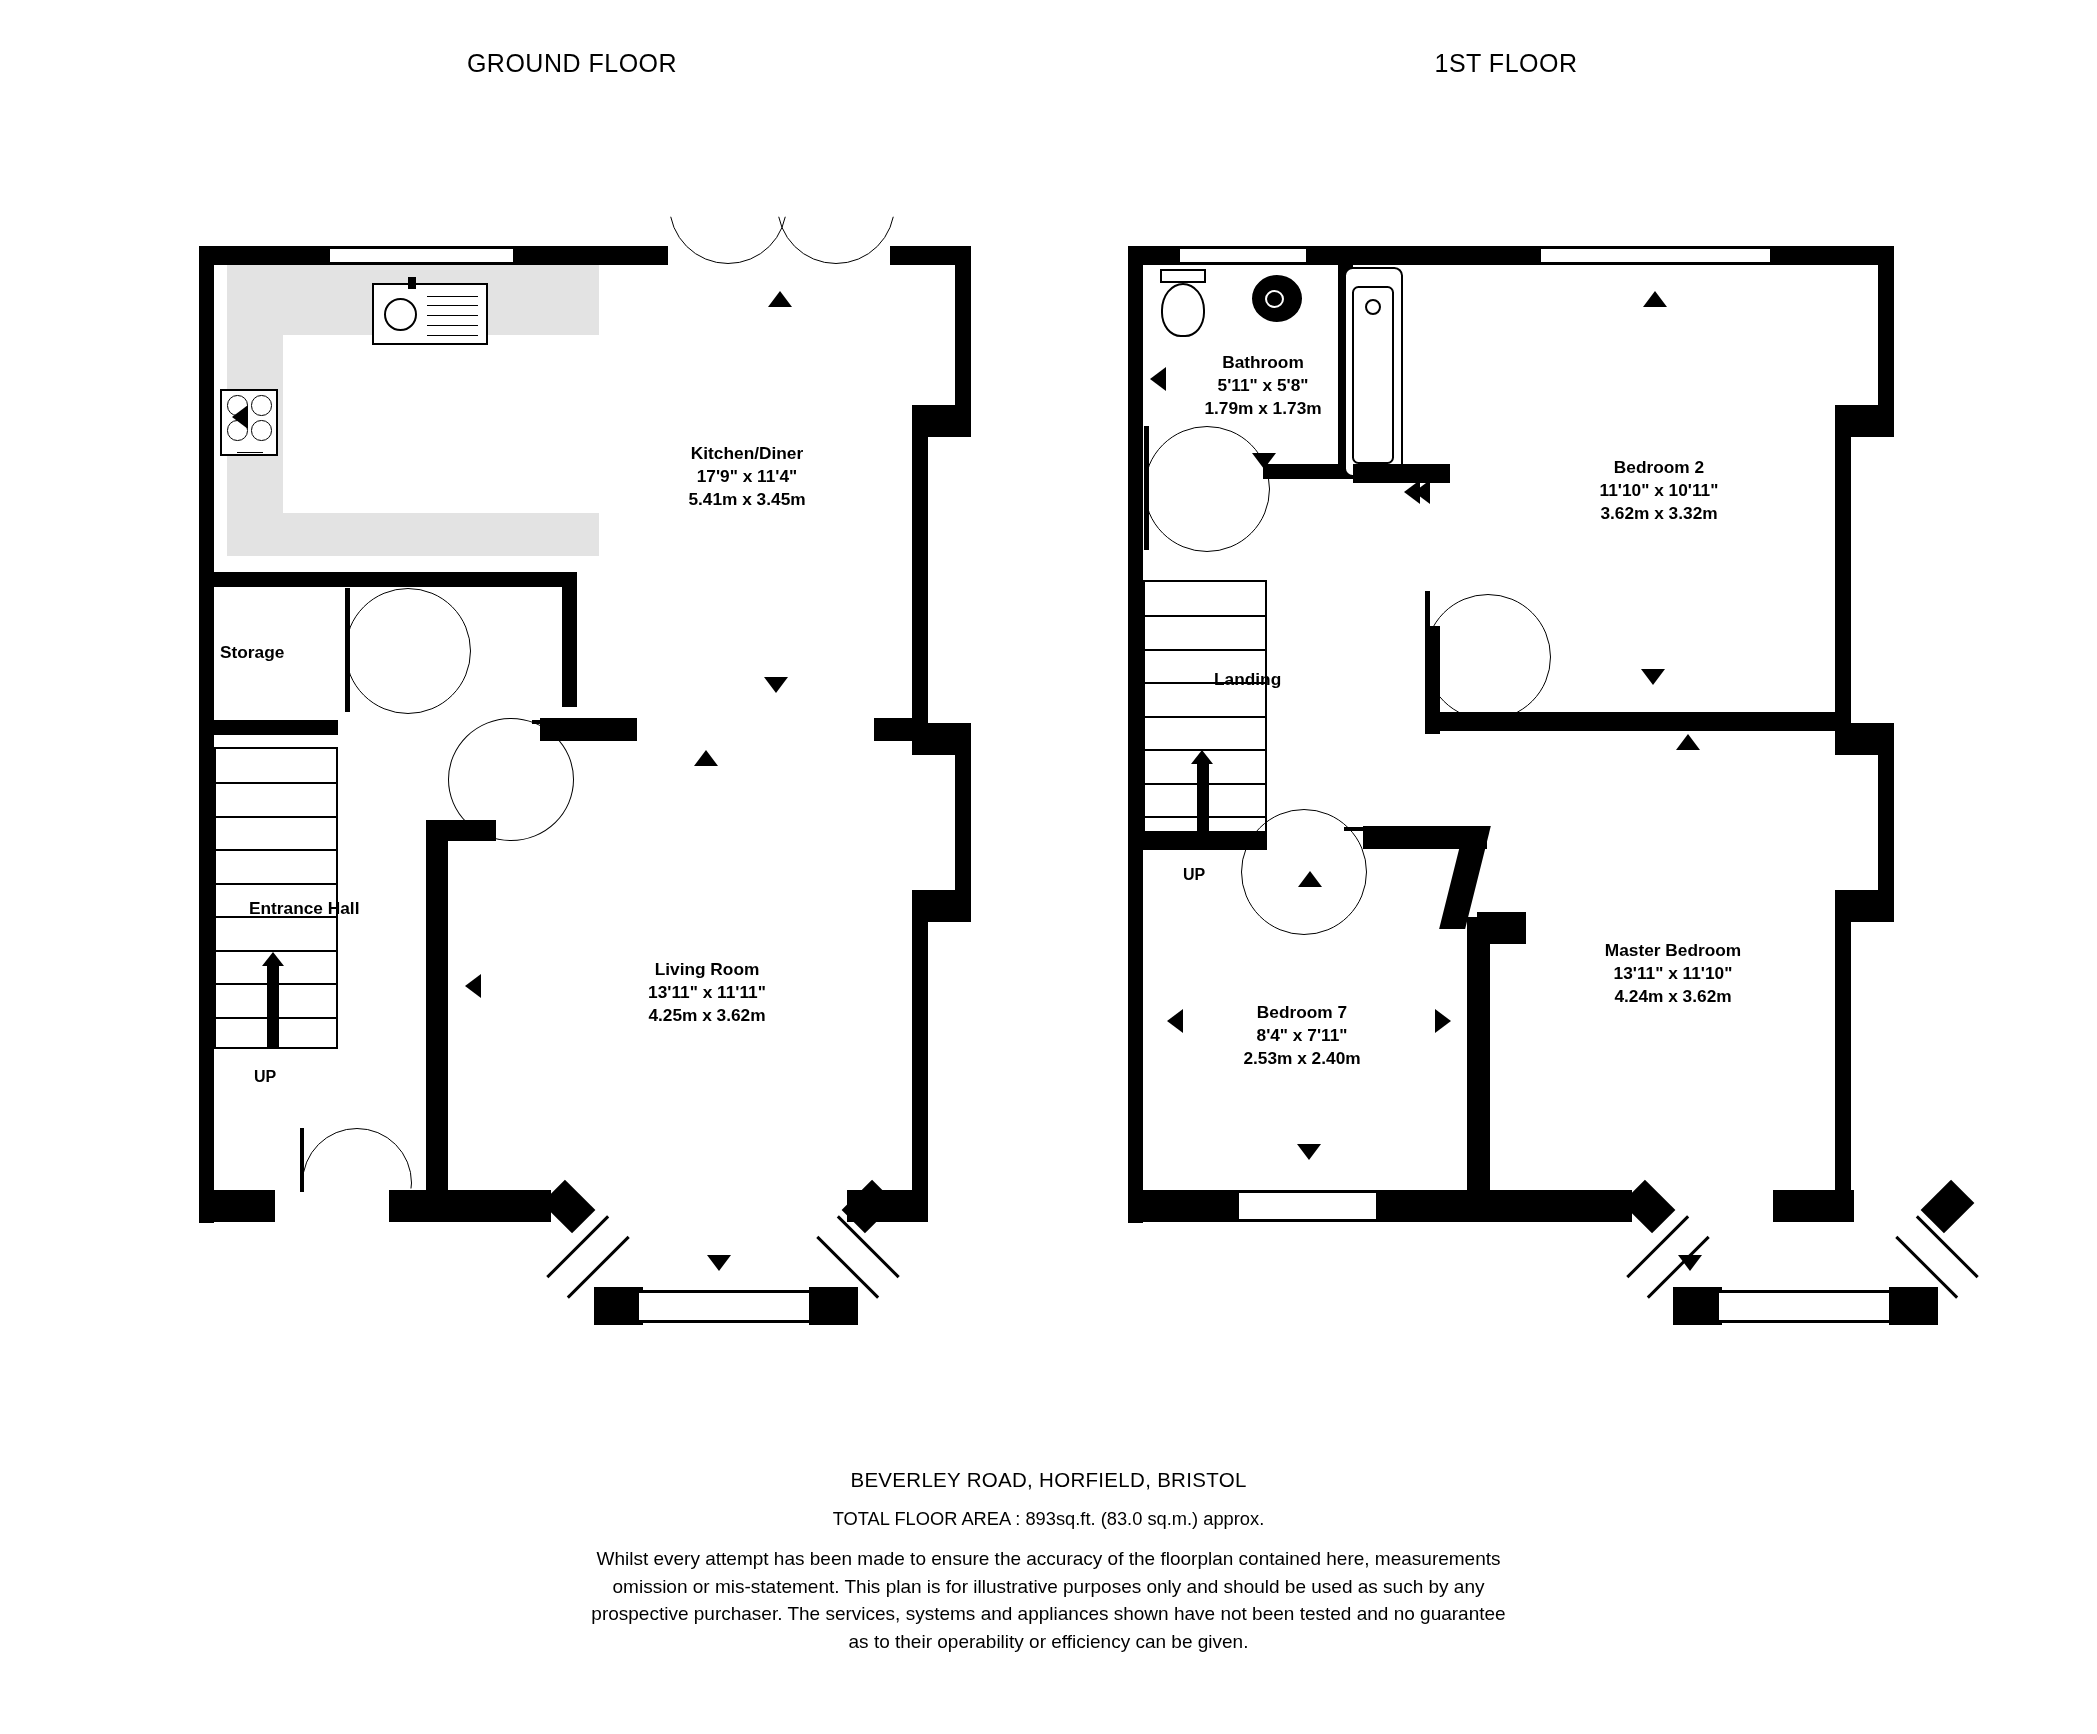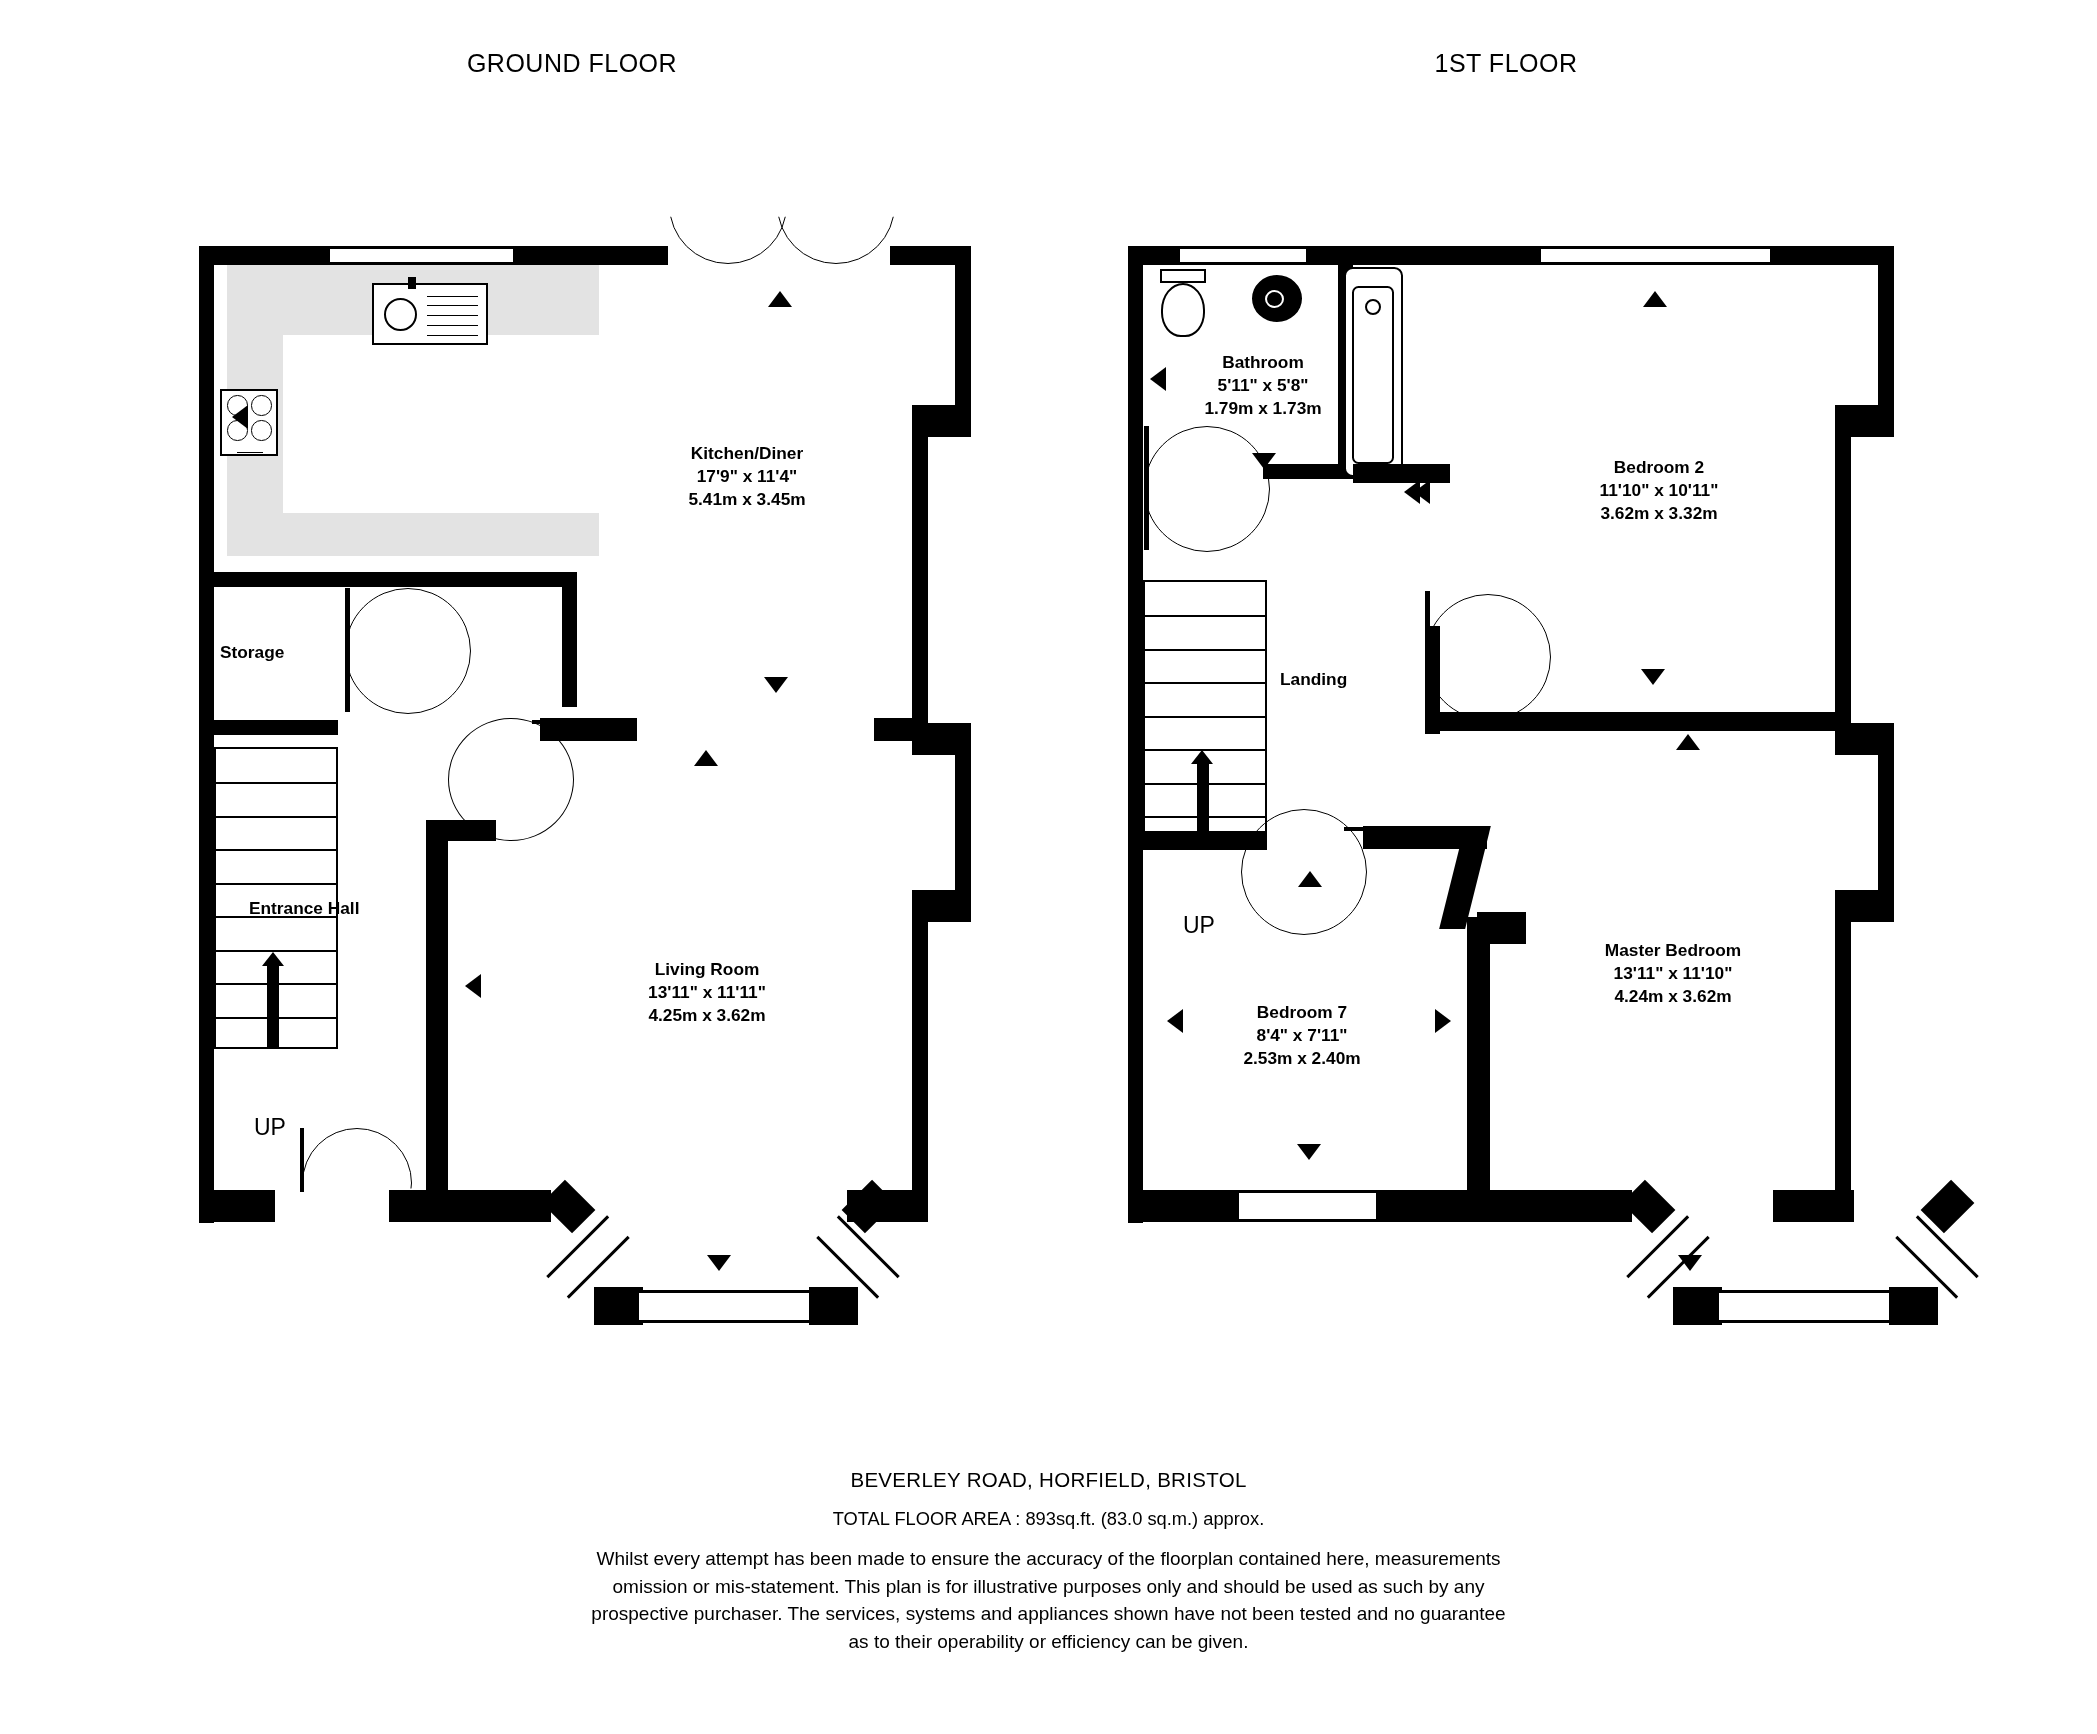--- a/index.html
+++ b/index.html
@@ -69,23 +69,22 @@
   .room-label .imp { display:block; }
   .room-label .met { display:block; }
   .plain-label {
     position: absolute;
     font-size: 17.3px;
     font-weight: bold;
     white-space: nowrap;
   }
   .up-label {
     position: absolute;
-    font-size: 23px;
-    font-weight: normal;
-    margin-top: 46px;
+    font-size: 16px;
+    font-weight: bold;
   }
   
   .stairs {
     position: absolute;
     border: 2.2px solid #000;
     box-sizing: border-box;
     background: #fff;
   }
   .stairs .tread {
     position: absolute;
@@ -396,21 +395,21 @@
       <div class="tread" style="top:100px;"></div>
       <div class="tread" style="top:134px;"></div>
       <div class="tread" style="top:167px;"></div>
       <div class="tread" style="top:201px;"></div>
       <div class="tread" style="top:234px;"></div>
     </div>
     <div class="wall" style="left:1143px; top:831px; width:124px; height:19.4px;"></div>
     <div class="stair-arrow" style="left:1197px; top:764px; width:12px; height:78px;"></div>
     <div class="stair-arrow-head" style="left:1191px; top:750px;"></div>
     <div class="up-label" style="left:1183px; top:866px;">UP</div>
-    <div class="plain-label" style="left:1280px; top:669px;">Landing</div>
+    <div class="plain-label" style="left:1214px; top:669px;">Landing</div>
 
     <div class="wall" style="left:1363px; top:826px; width:124px; height:23px;"></div>
     <div class="wall" style="left:1452px; top:826px; width:26px; height:103px; transform: skewX(-14deg);"></div>
     <div class="wall" style="left:1467px; top:917px; width:23px; height:286px;"></div>
     <div class="wall" style="left:1477px; top:912px; width:49px; height:32px;"></div>
     <div class="door-arc" style="left:1241px; top:809px; width:124px; height:124px; clip-path: polygon(0 0, 100% 0, 100% 100%, 0 100%);"></div>
     <div class="door-leaf" style="left:1344px; top:827px; width:32px; height:4.3px;"></div>
     <div class="tri tri-up" style="left:1298px; top:871px;"></div>
     <div class="tri tri-left" style="left:1167px; top:1009px;"></div>
     <div class="tri tri-right" style="left:1435px; top:1009px;"></div>

